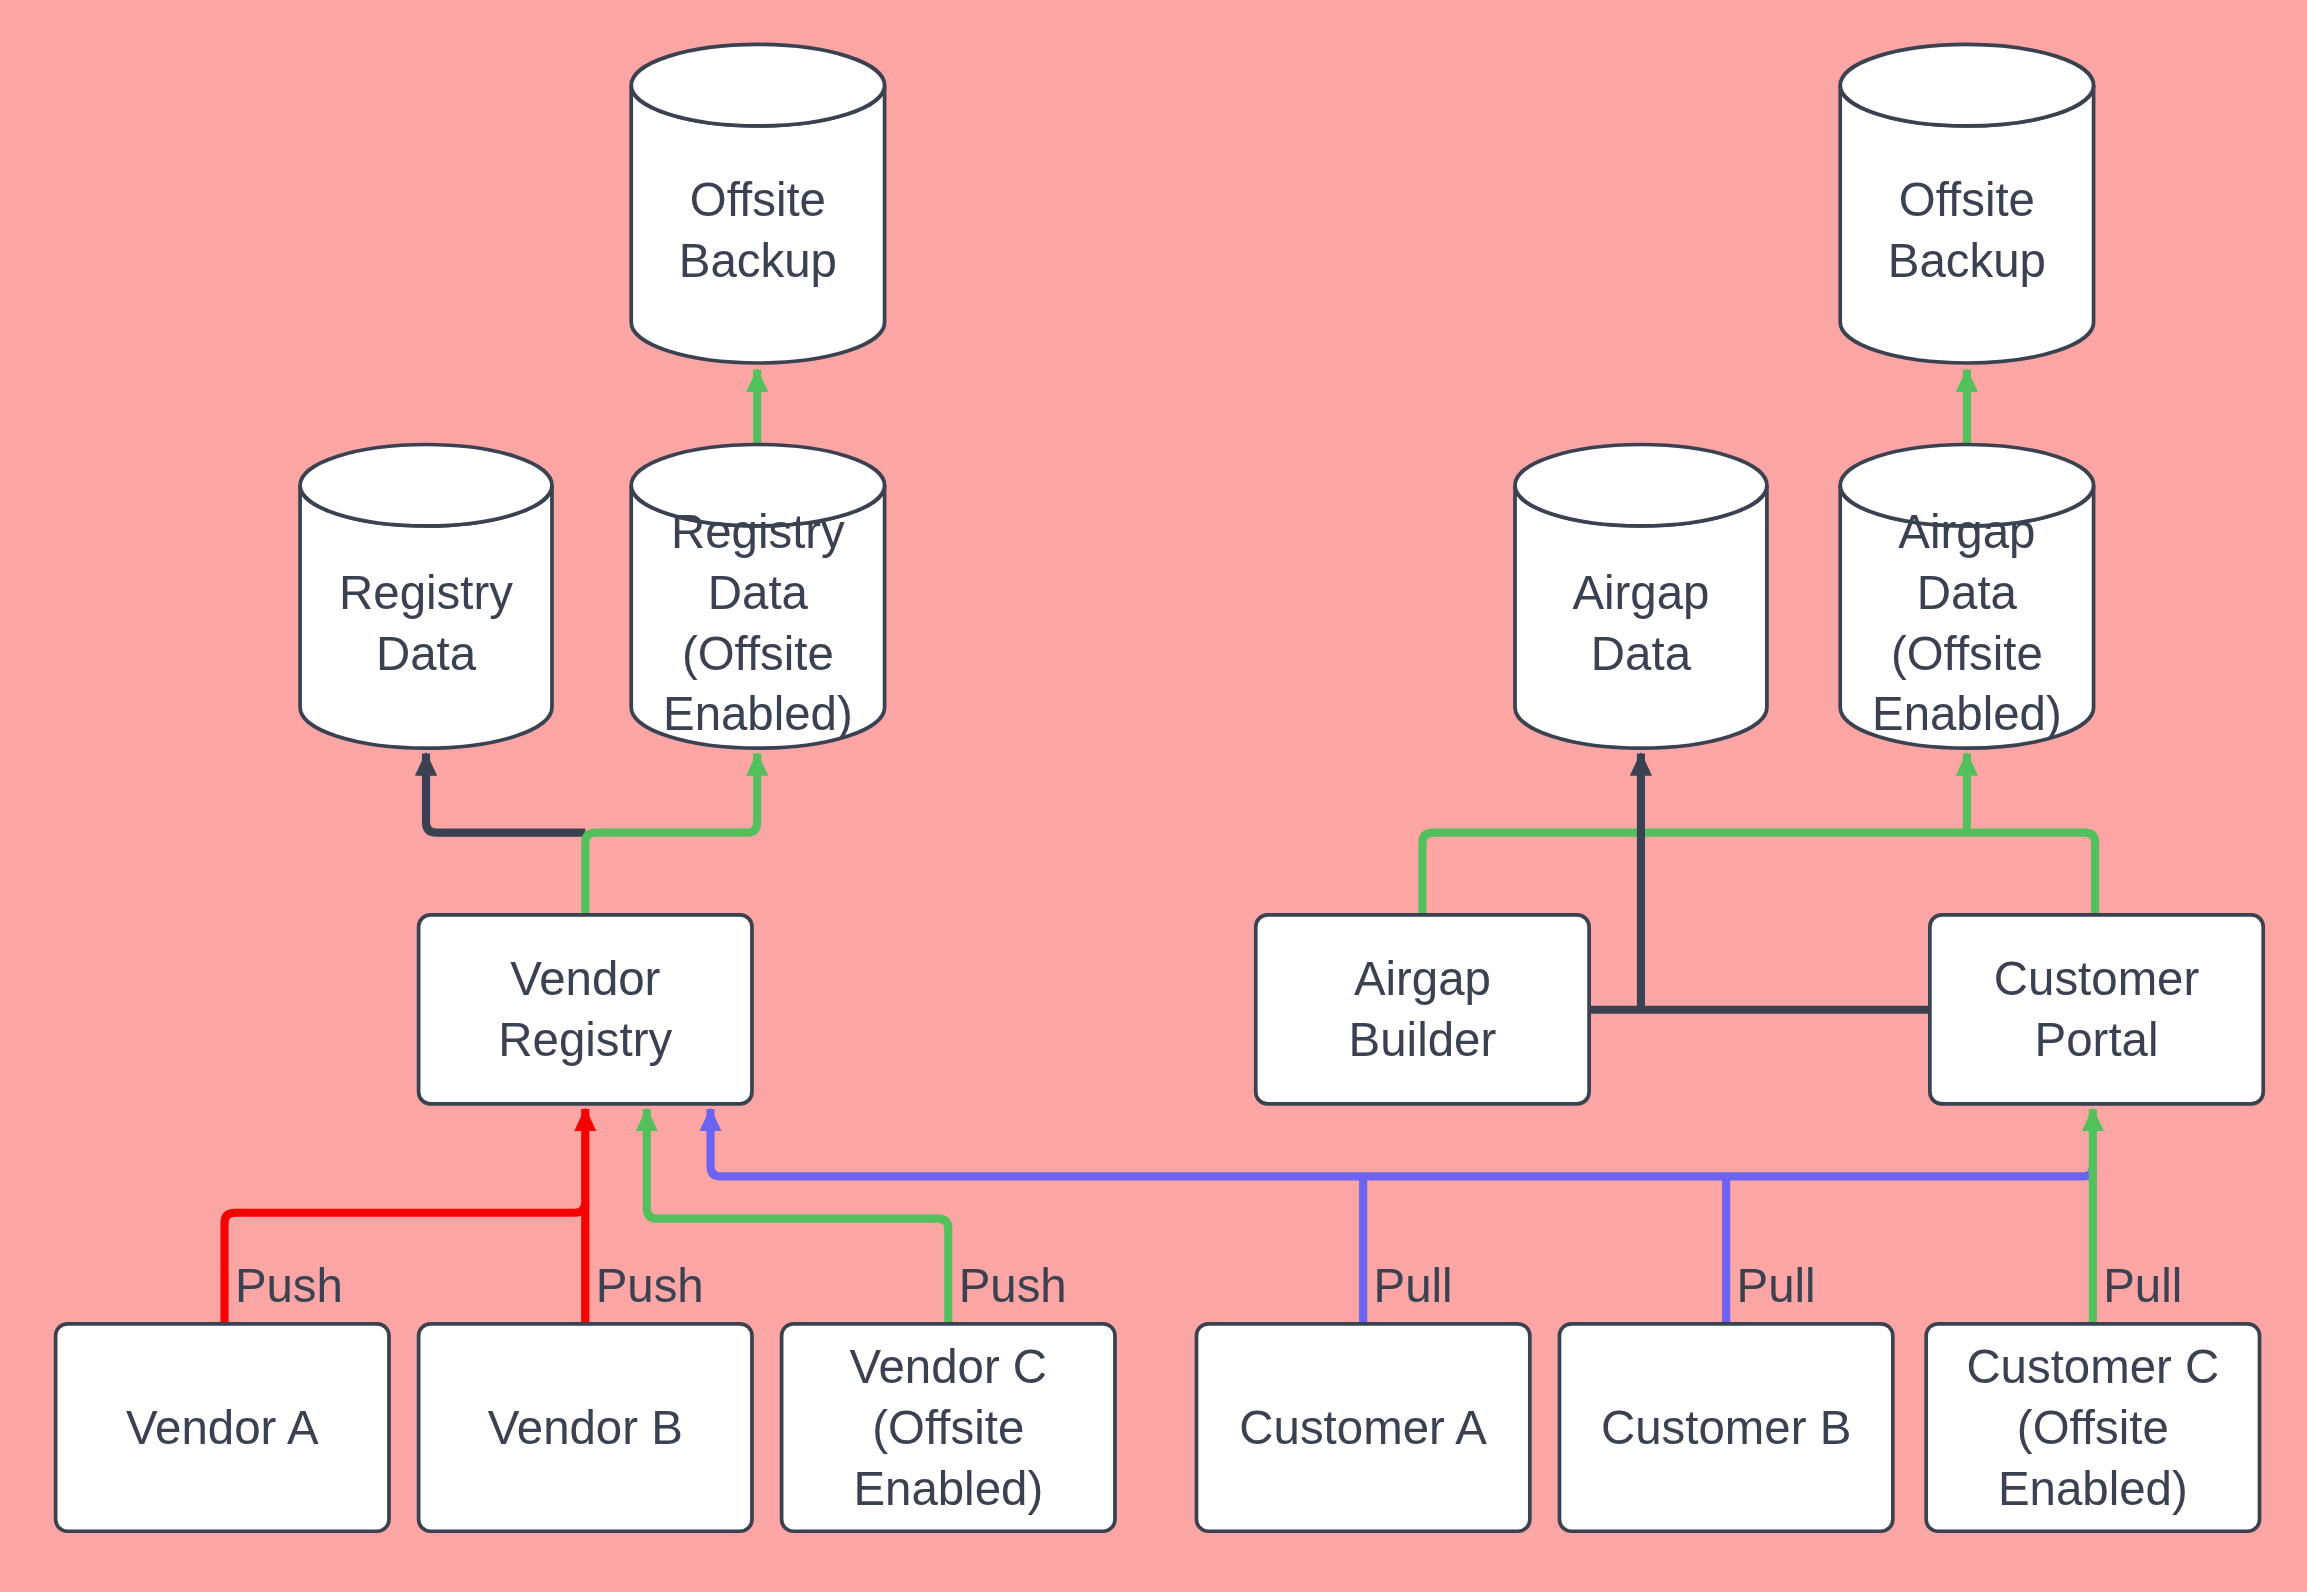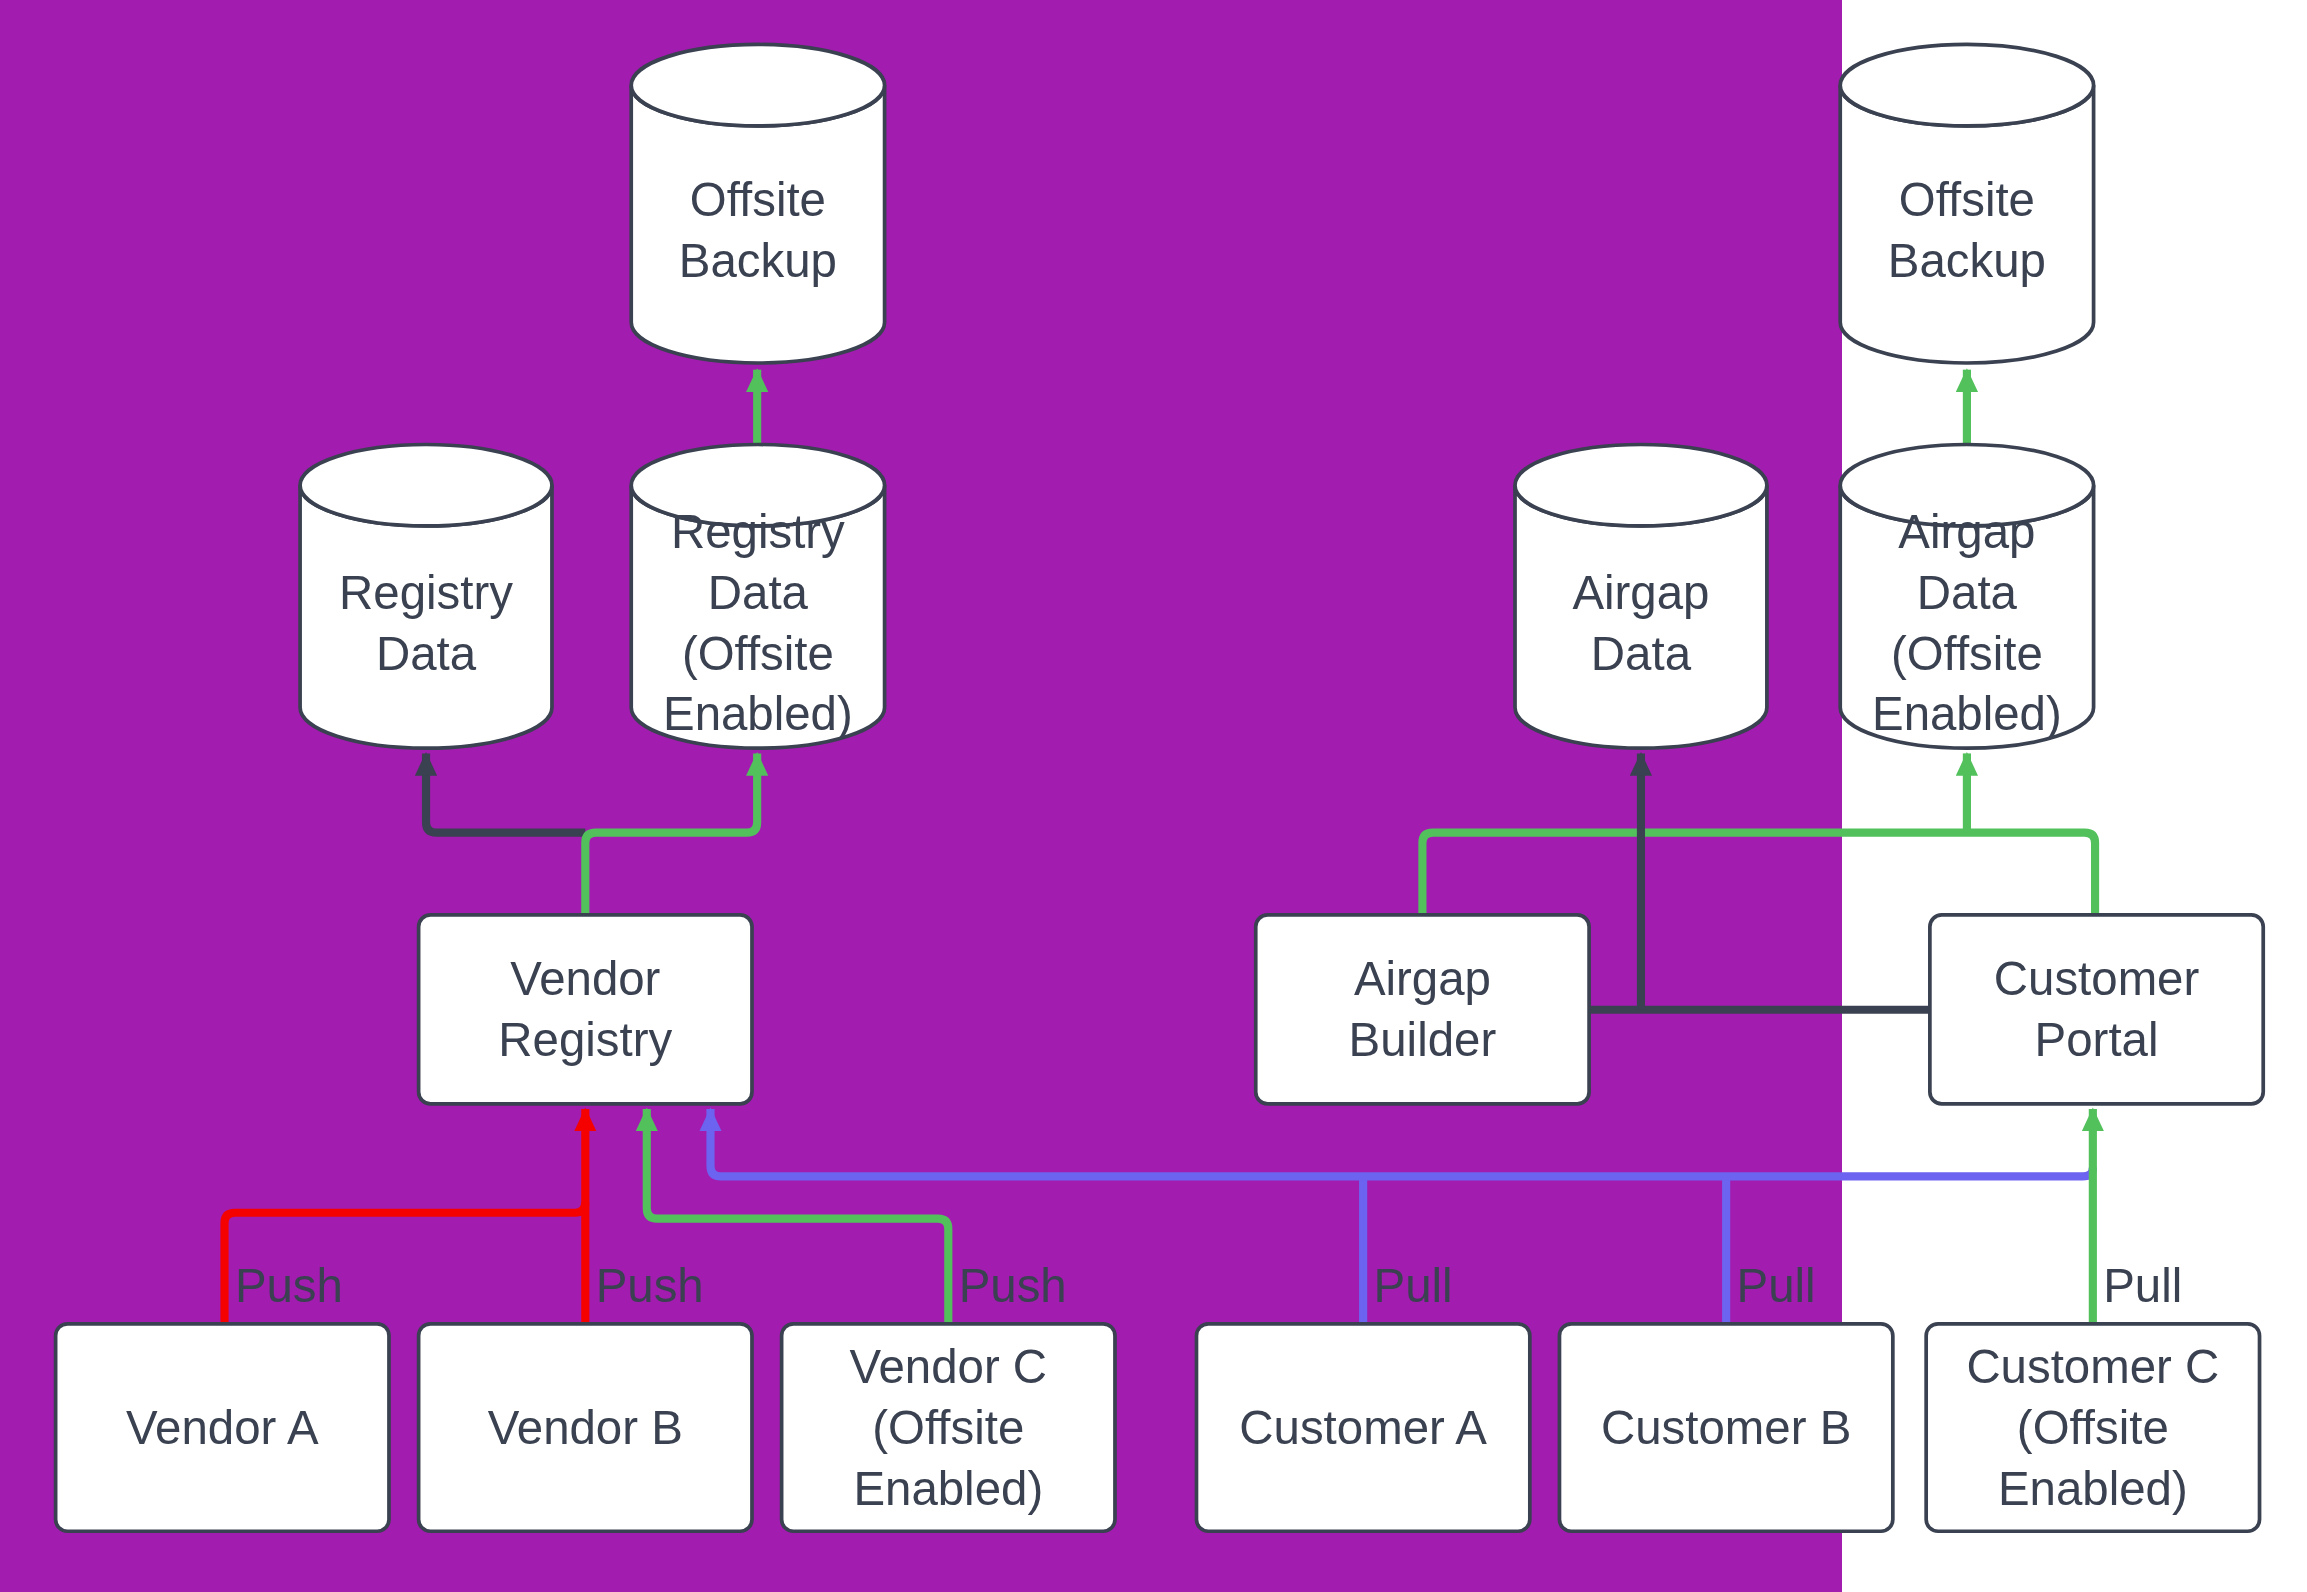--- a/index.html
+++ b/index.html
@@ -1,16 +1,16 @@
 <!DOCTYPE html>
 <html style="font-size:12px"><head>
 <meta charset="utf-8">
 <style>
   html, body { margin: 0; padding: 0; background: #ffffff; }
-  #canvas-wrap { width: 1842px; height: 1592px; background: #a21caf; }
+  #canvas-wrap { width: 2307px; height: 1592px; background: #fca5a5; }
   svg { display: block; }
   svg text {
     font-family: "Liberation Sans", sans-serif;
     font-weight: 400;
   }
 </style>
 </head>
 <body>
 
 <div id="canvas-wrap">

